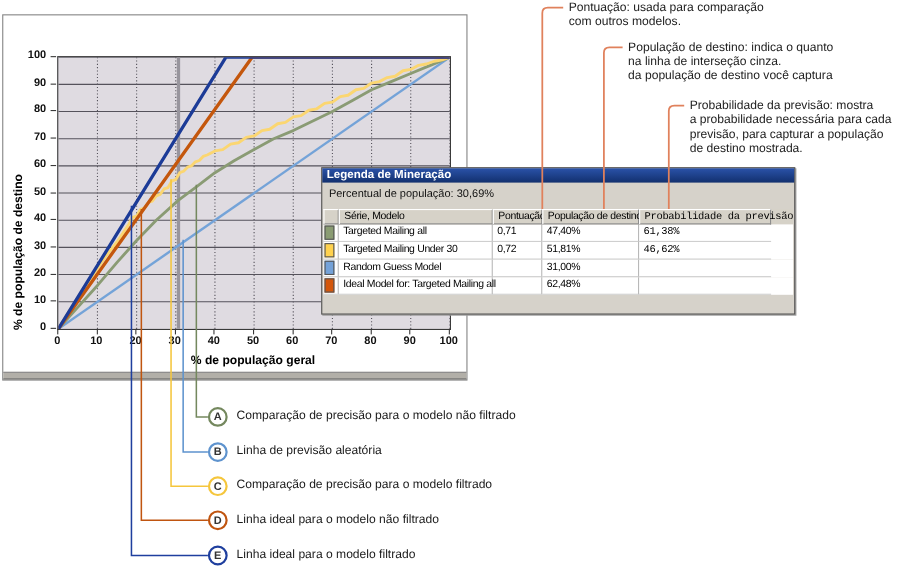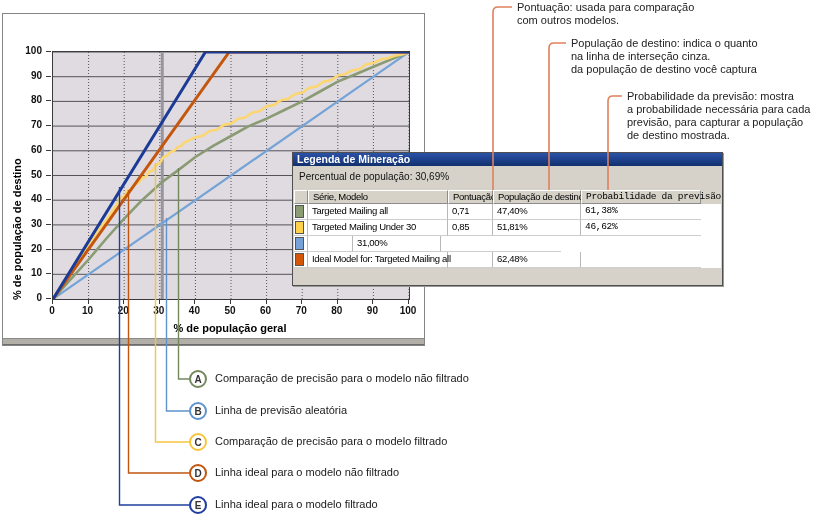--- a/index.html
+++ b/index.html
@@ -158,28 +158,29 @@
           <div class="lcell c1">Targeted Mailing all</div>
           <div class="lcell c2">0,71</div>
           <div class="lcell c3">47,40%</div>
           <div class="lcell c4">61,38%</div>
         </div>
         <div class="lrow">
           <div class="lcell c0">
             <div class="swatch" style="background: rgb(255, 210, 78);"></div>
           </div>
           <div class="lcell c1">Targeted Mailing Under 30</div>
-          <div class="lcell c2">0,85</div>
+          <div class="lcell c2">0,72</div>
           <div class="lcell c3">51,81%</div>
           <div class="lcell c4">46,62%</div>
         </div>
         <div class="lrow">
           <div class="lcell c0">
             <div class="swatch" style="background: rgb(116, 162, 216);"></div>
           </div>
+          <div class="lcell c1">Random Guess Model</div>
           <div class="lcell c2"></div>
           <div class="lcell c3">31,00%</div>
           <div class="lcell c4"></div>
         </div>
         <div class="lrow">
           <div class="lcell c0">
             <div class="swatch" style="background: rgb(212, 86, 10);"></div>
           </div>
           <div class="lcell c1">Ideal Model for: Targeted Mailing all</div>
           <div class="lcell c2"></div>

